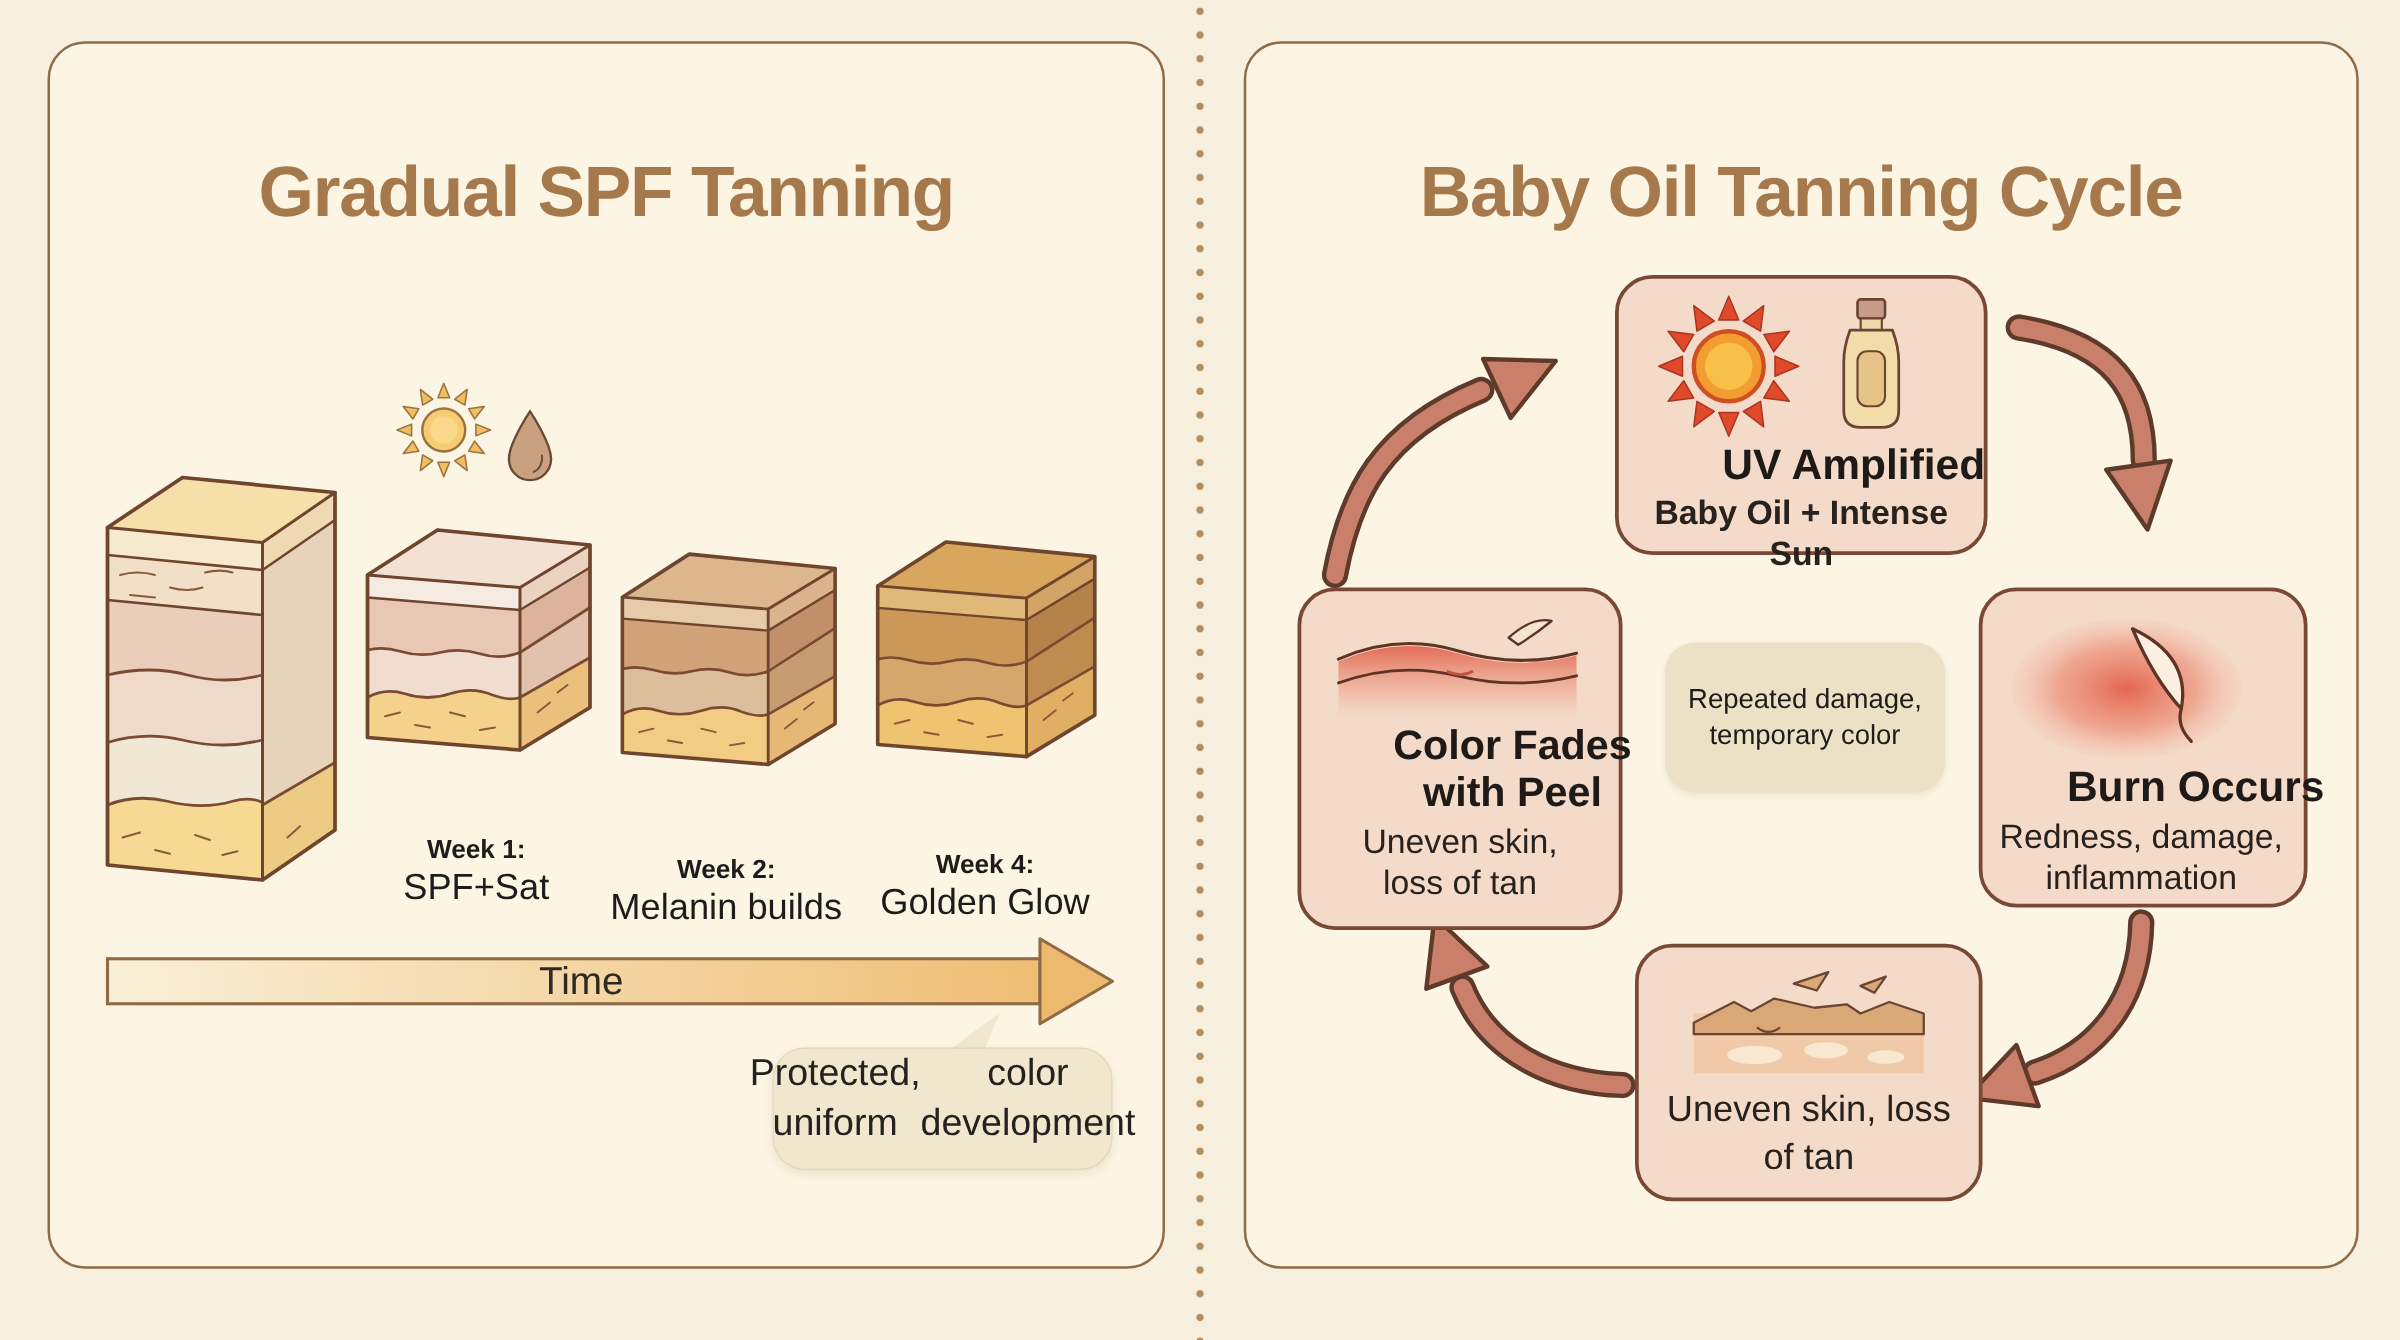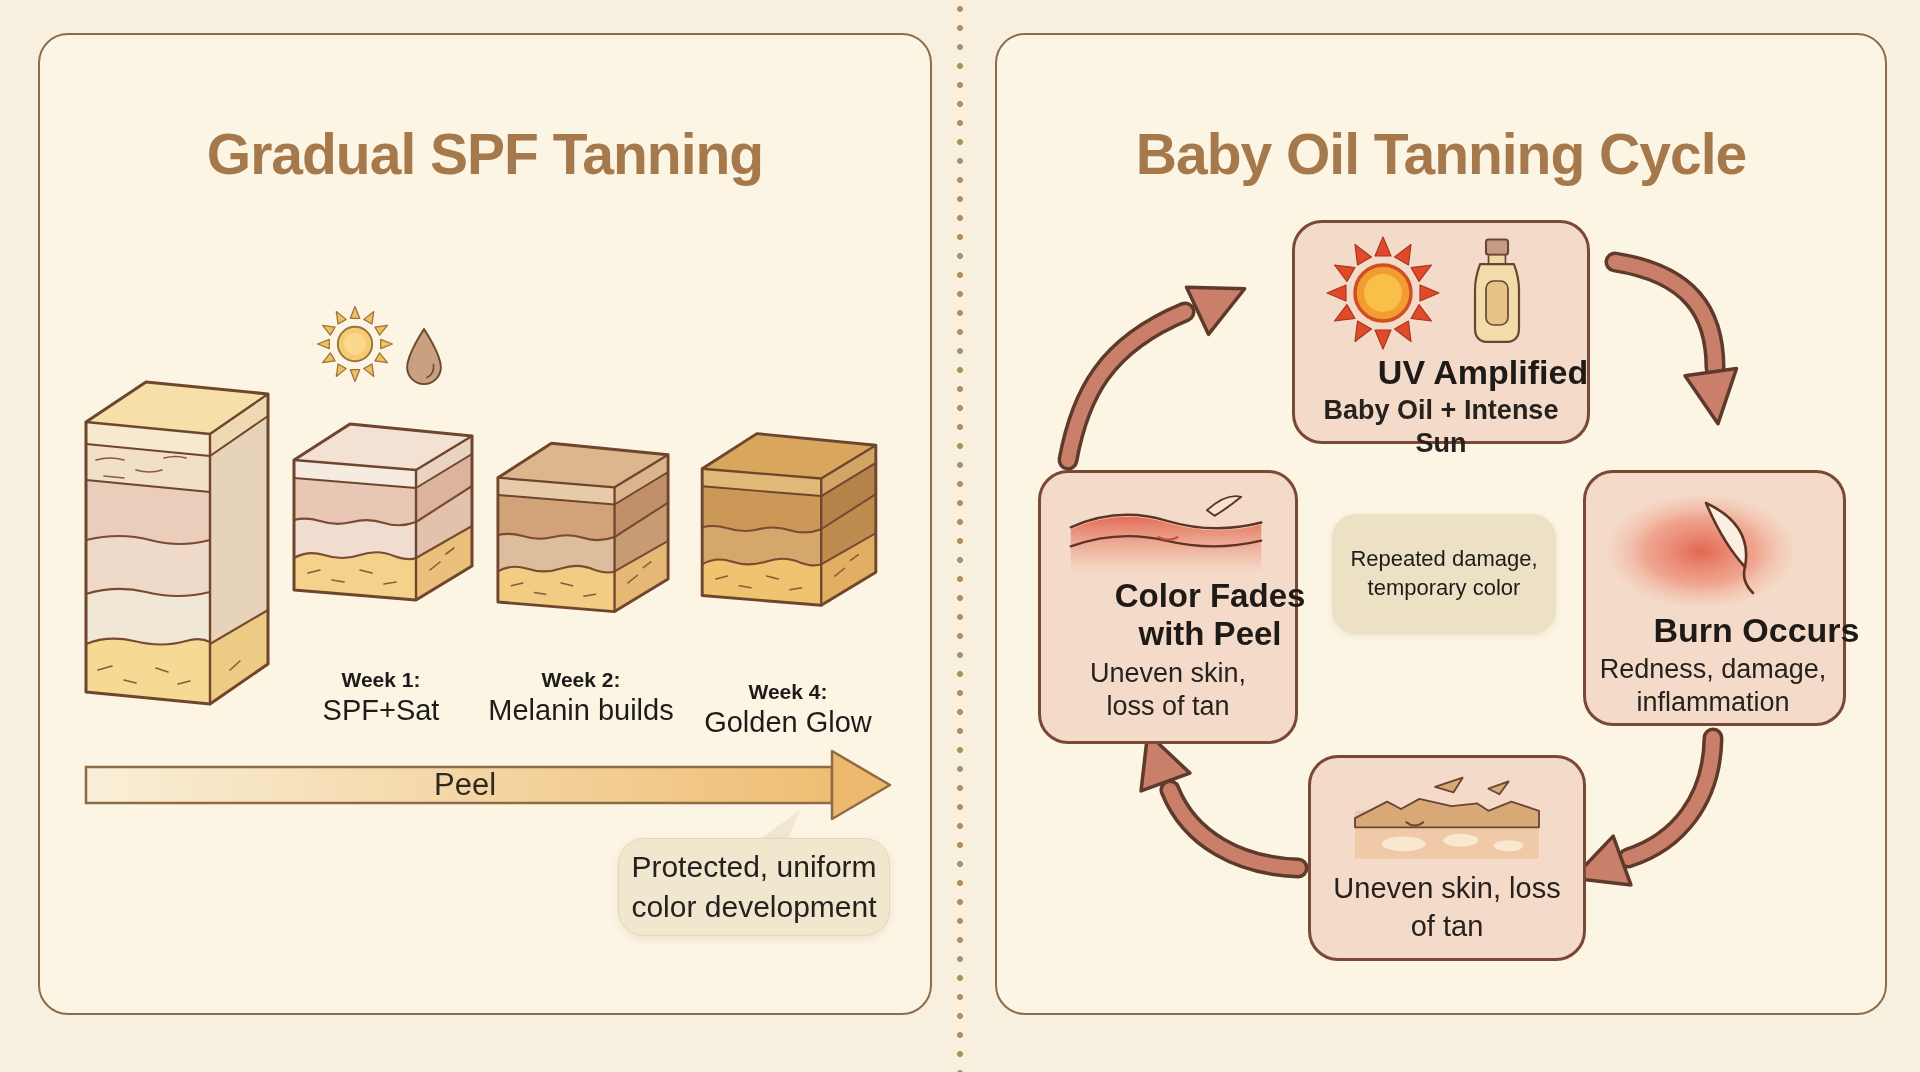--- a/index.html
+++ b/index.html
@@ -14,21 +14,21 @@
     background-image:radial-gradient(circle at 4px 9px,#B28D5E 2.6px,rgba(0,0,0,0) 3.3px);
     background-size:8px 19px;background-repeat:repeat-y;}
   .abs{position:absolute;}
   .stage-label{position:absolute;width:240px;text-align:center;line-height:1.22;color:#1E1C1A;}
   .stage-label .w{display:block;font-weight:700;font-size:21px;margin-top:35px;}
   .stage-label .d{display:block;font-size:29px;}
   #time-label{position:absolute;left:330px;top:767px;width:270px;text-align:center;
     font-size:31px;color:#2E2A22;}
   #callout{position:absolute;left:618px;top:838px;width:270px;height:96px;background:#F0E7CE;
     border:1px solid #E3D7B8;border-radius:26px;box-shadow:0 3px 8px rgba(90,70,40,.10);
-    display:flex;flex-direction:column;justify-content:center;text-align:center;
+    display:flex;flex-direction:row;justify-content:center;text-align:center;
     font-size:30px;line-height:1.32;color:#242220;}
   .node{position:absolute;background:#F4DAC8;border:3px solid #7A4936;border-radius:30px;}
   .node-title{position:absolute;left:0;width:100%;text-align:center;font-weight:700;
     font-size:34px;color:#1E1A17;line-height:1.15;margin-left:42px;}
   .node-sub{position:absolute;left:0;width:100%;text-align:center;font-size:27px;
     color:#27221E;line-height:1.22;}
   #center-box{position:absolute;left:1332px;top:514px;width:224px;height:120px;background:#ECE1C4;
     border-radius:24px;box-shadow:0 2px 6px rgba(90,70,40,.10);
     display:flex;align-items:center;justify-content:center;}
   #center-box .txt{width:200px;text-align:center;font-size:22px;line-height:1.3;color:#1E1C1A;}
@@ -199,40 +199,40 @@
       <path d="M6 52 L128 62 L184 28" stroke-width="2.4"></path>
       <path d="M128 62 L128 192" stroke-width="2.4"></path>
       <path d="M6 70 L128 80 L184 46" stroke-width="2"></path>
     </g>
   </svg>
 
   <div class="stage-label" style="left:261px;top:632px;">
     <span class="w">Week 1:</span>
     <span class="d">SPF+Sat</span>
   </div>
-  <div class="stage-label" style="left:461px;top:632px;">
+  <div class="stage-label" style="left:461px;top:648px;">
     <span class="w">Week 2:</span>
     <span class="d">Melanin builds</span>
   </div>
   <div class="stage-label" style="left:668px;top:644px;">
     <span class="w">Week 4:</span>
     <span class="d">Golden Glow</span>
   </div>
 
   <svg class="abs" style="left:80px;top:745px;" width="820" height="105" viewBox="0 0 820 105">
     <defs>
       <linearGradient id="timeGrad" x1="0" y1="0" x2="1" y2="0">
         <stop offset="0" stop-color="#F9EFD8"></stop>
           <stop offset="1" stop-color="#EFBE74"></stop>
       </linearGradient>
     </defs>
     <rect x="6" y="22" width="746" height="36" fill="url(#timeGrad)" stroke="#8F6B45" stroke-width="2.5"></rect>
     <polygon points="752,6 810,40 752,74" fill="#EDB96E" stroke="#8F6B45" stroke-width="2.5" stroke-linejoin="round"></polygon>
   </svg>
-  <div id="time-label">Peel</div>
+  <div id="time-label">Time</div>
 
   <svg class="abs" style="left:752px;top:810px;" width="52" height="34" viewBox="0 0 52 34">
     <polygon points="2,34 48,0 34,34" fill="#F0E7CE"></polygon>
   </svg>
   <div id="callout">
     <span>Protected, uniform</span>
     <span>color development</span>
   </div>
 
   <div class="panel" id="right-panel">

